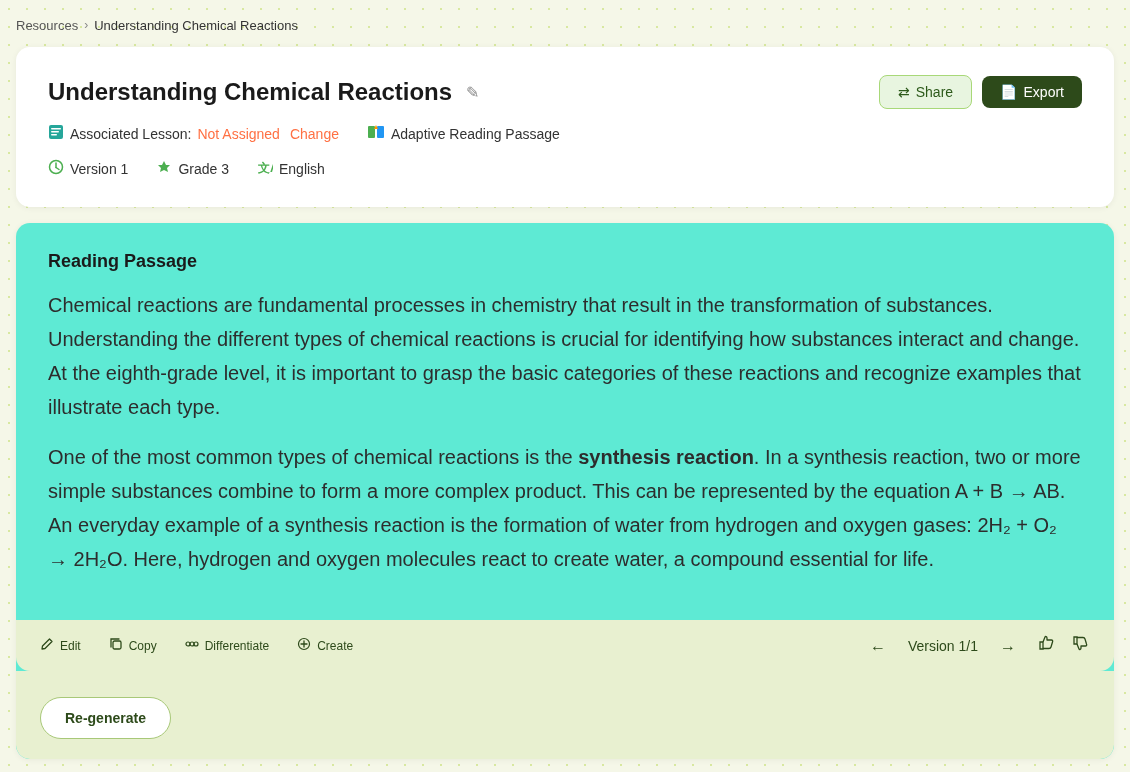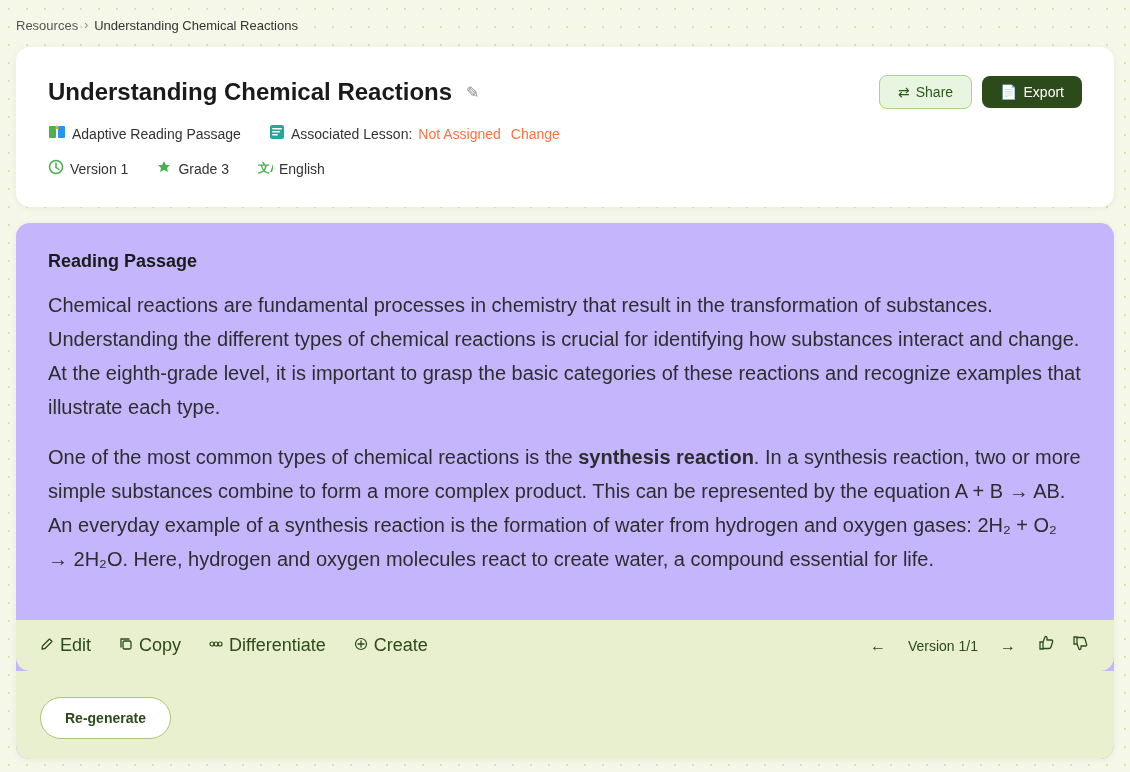--- a/index.html
+++ b/index.html
@@ -151,21 +151,21 @@
       align-items: center;
       gap: 28px;
     }
     .toolbar-btn {
       display: flex;
       align-items: center;
       gap: 6px;
       background: none;
       border: none;
       cursor: pointer;
-      font-size: 18px;
+      font-size: 12px;
       font-weight: 500;
       color: #2d4a1a;
       text-align: right;
     }
     .toolbar-right {
       display: flex;
       align-items: center;
       gap: 16px;
     }
     .version-nav {
@@ -216,21 +216,21 @@
       padding: 12px 24px;
       font-size: 14px;
       font-weight: 600;
       color: #2d4a1a;
       cursor: pointer;
       white-space: nowrap;
     }
 
     
     .reading-container {
-      background: #c4b5fd;
+      background: #5eead4;
       border-radius: 14px;
       box-shadow: 0 1px 6px rgba(0,0,0,0.06);
       overflow: hidden;
     }
 
     
     .feedback-bar {
       background: #e8f0d0;
       padding: 14px 24px 16px 24px;
       border-radius: 0 0 14px 14px;
@@ -261,40 +261,40 @@
       <button class="btn-export">
         <span>📄</span>
         <span>Export</span>
       </button>
     </div>
   </div>
 
   <div class="meta-row">
     <div class="meta-item">
       <span class="meta-icon">
-        <svg width="18" height="18" viewBox="0 0 18 18" fill="none">
-          <rect x="1" y="3" width="7" height="12" rx="1" fill="#4CAF50"></rect>
-          <rect x="10" y="3" width="7" height="12" rx="1" fill="#2196F3"></rect>
-          <polygon points="9,2 11,6 7,6" fill="#FF9800"></polygon>
-        </svg>
-      </span>
-      <span>Adaptive Reading Passage</span>
-    </div>
-    <div class="meta-item">
-      <span class="meta-icon">
         <svg width="16" height="16" viewBox="0 0 16 16" fill="none">
           <rect x="1" y="1" width="14" height="14" rx="2" fill="#26a69a"></rect>
           <rect x="3" y="4" width="10" height="1.5" rx="0.75" fill="white"></rect>
           <rect x="3" y="7" width="8" height="1.5" rx="0.75" fill="white"></rect>
           <rect x="3" y="10" width="6" height="1.5" rx="0.75" fill="white"></rect>
         </svg>
       </span>
       <span>Associated Lesson:</span>
       <span class="not-assigned">Not Assigned</span>
       <span class="change-link">Change</span>
+    </div>
+    <div class="meta-item">
+      <span class="meta-icon">
+        <svg width="18" height="18" viewBox="0 0 18 18" fill="none">
+          <rect x="1" y="3" width="7" height="12" rx="1" fill="#4CAF50"></rect>
+          <rect x="10" y="3" width="7" height="12" rx="1" fill="#2196F3"></rect>
+          <polygon points="9,2 11,6 7,6" fill="#FF9800"></polygon>
+        </svg>
+      </span>
+      <span>Adaptive Reading Passage</span>
     </div>
   </div>
 
   <div class="meta-row">
     <div class="meta-item">
       <span class="meta-icon">
         <svg width="16" height="16" viewBox="0 0 16 16" fill="none">
           <circle cx="8" cy="8" r="6.5" stroke="#4CAF50" stroke-width="1.5" fill="none"></circle>
           <line x1="8" y1="4" x2="8" y2="8.5" stroke="#4CAF50" stroke-width="1.5" stroke-linecap="round"></line>
           <line x1="8" y1="8.5" x2="11" y2="10.5" stroke="#4CAF50" stroke-width="1.5" stroke-linecap="round"></line>

